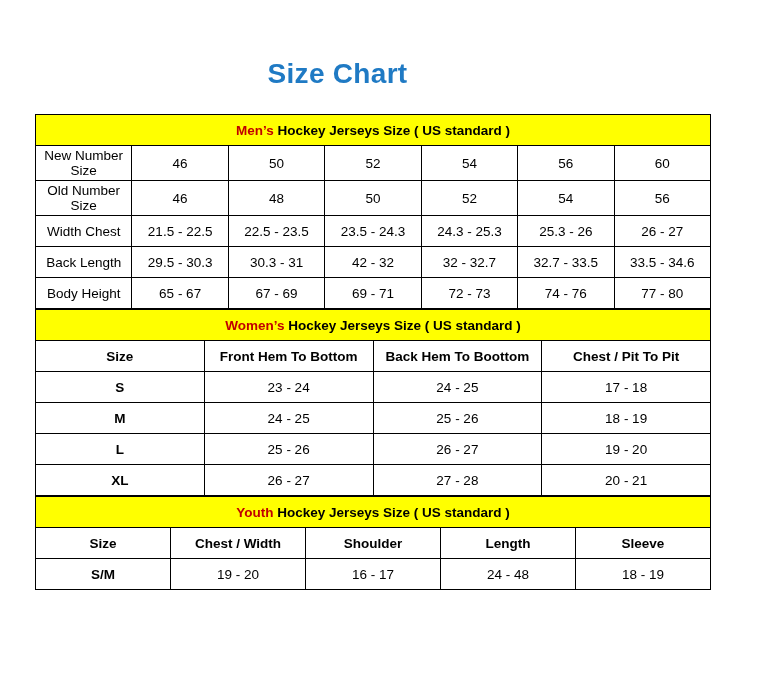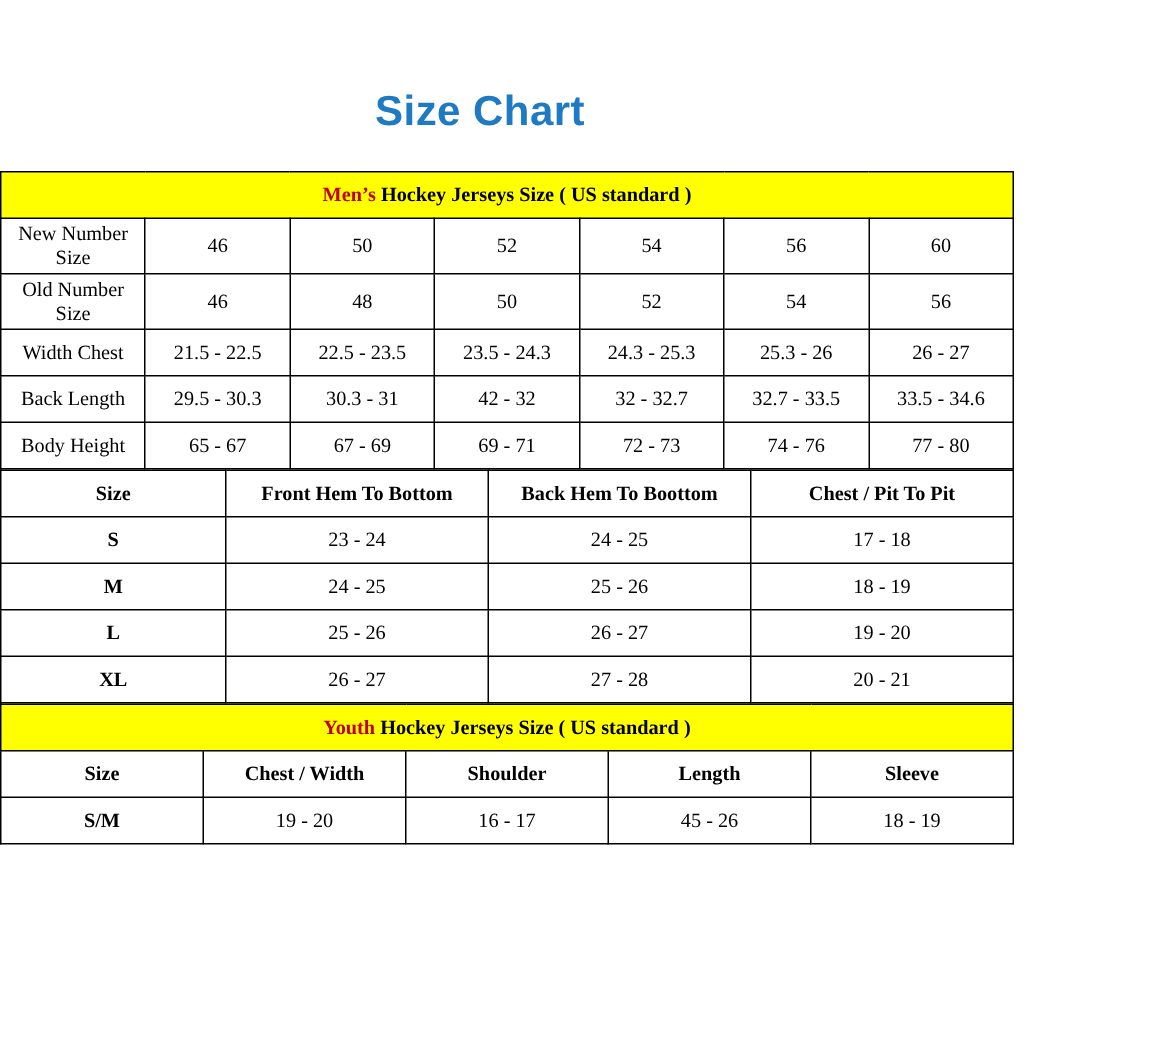--- a/index.html
+++ b/index.html
@@ -12,34 +12,34 @@
     background: #ffffff;
     font-family: "Liberation Sans", sans-serif;
     color: #000000;
     overflow: hidden;
   }
   .page {
     width: 640px;
     height: 692px;
     position: relative;
     box-sizing: border-box;
+    padding-left: 35px;
   }
   .title {
     text-align: center;
     color: #1f7ac4;
     font-size: 28px;
     font-weight: bold;
     padding-top: 58px;
     padding-bottom: 10px;
     letter-spacing: 0.3px;
   }
   .chart-wrap {
     width: 676px;
     margin: 14px auto 0 auto;
-    font-family: Liberation Serif, serif;
   }
   table.size-table {
     border-collapse: collapse;
     width: 100%;
     table-layout: fixed;
   }
   table.size-table td {
     border: 1px solid #000000;
     text-align: center;
     vertical-align: middle;
@@ -125,20 +125,23 @@
           <td>72 - 73</td>
           <td>74 - 76</td>
           <td>77 - 80</td>
         </tr>
       </tbody>
     </table>
 
     <table class="size-table">
       <tbody>
         <tr>
+          <td class="band" colspan="4"><span class="accent-women">Women’s</span><span class="rest"> Hockey Jerseys Size ( US standard )</span></td>
+        </tr>
+        <tr>
           <td class="hdr" style="width:145px">Size</td>
           <td class="hdr">Front Hem To Bottom</td>
           <td class="hdr">Back Hem To Boottom</td>
           <td class="hdr">Chest / Pit To Pit</td>
         </tr>
         <tr>
           <td class="boldcell">S</td>
           <td>23 - 24</td>
           <td>24 - 25</td>
           <td>17 - 18</td>
@@ -173,20 +176,20 @@
           <td class="hdr" style="width:132px">Size</td>
           <td class="hdr">Chest / Width</td>
           <td class="hdr">Shoulder</td>
           <td class="hdr">Length</td>
           <td class="hdr">Sleeve</td>
         </tr>
         <tr>
           <td class="boldcell">S/M</td>
           <td>19 - 20</td>
           <td>16 - 17</td>
-          <td>45 - 26</td>
+          <td>24 - 48</td>
           <td>18 - 19</td>
         </tr>
       </tbody>
     </table>
 
   </div>
 </div>
 
 </body></html>

